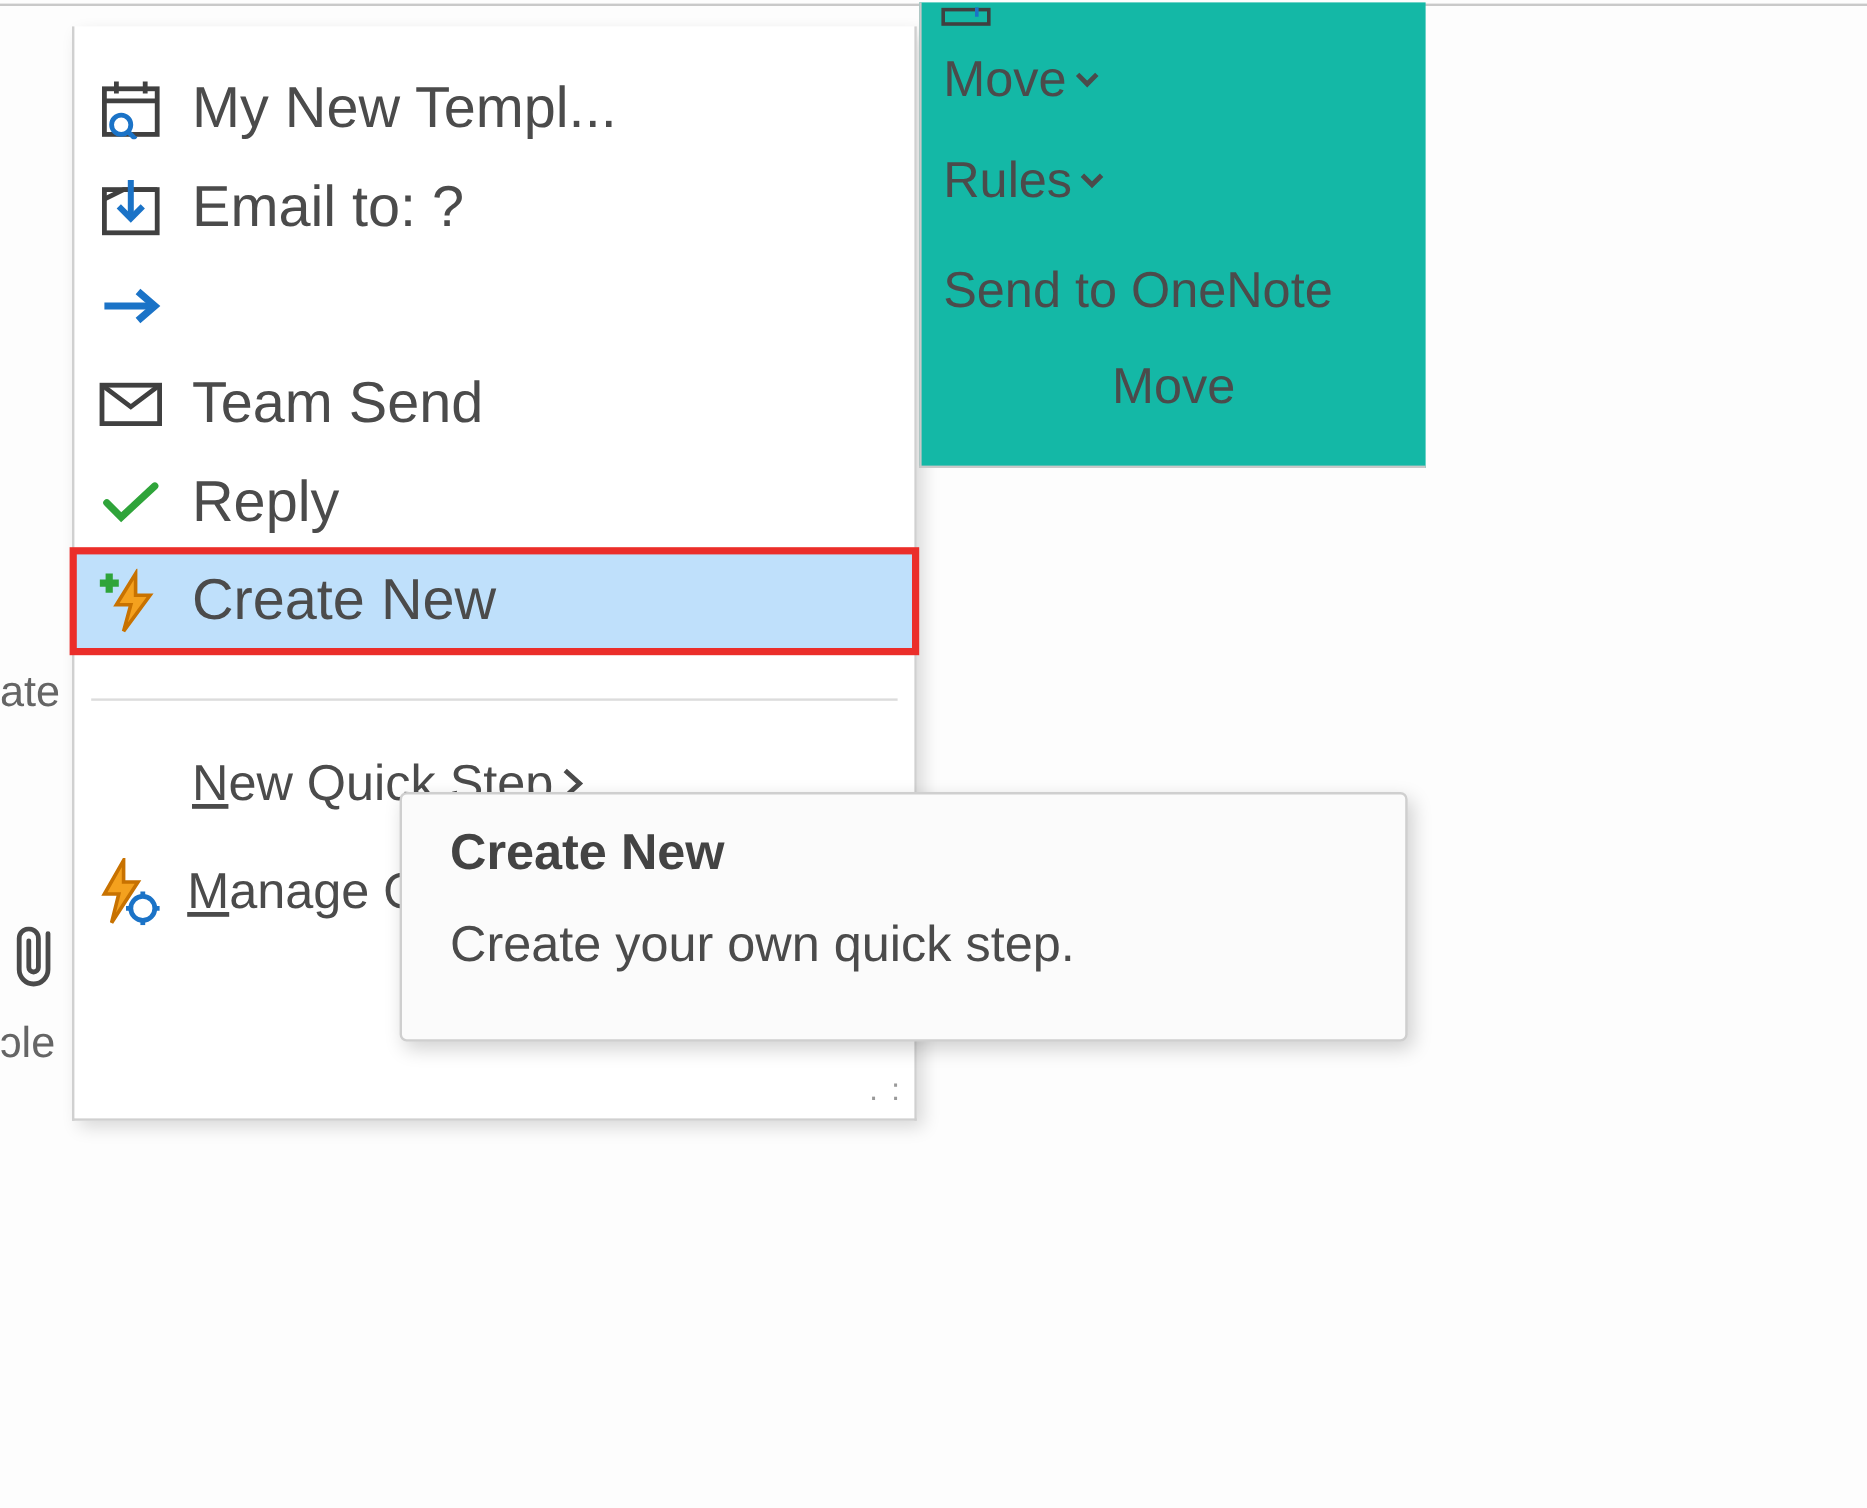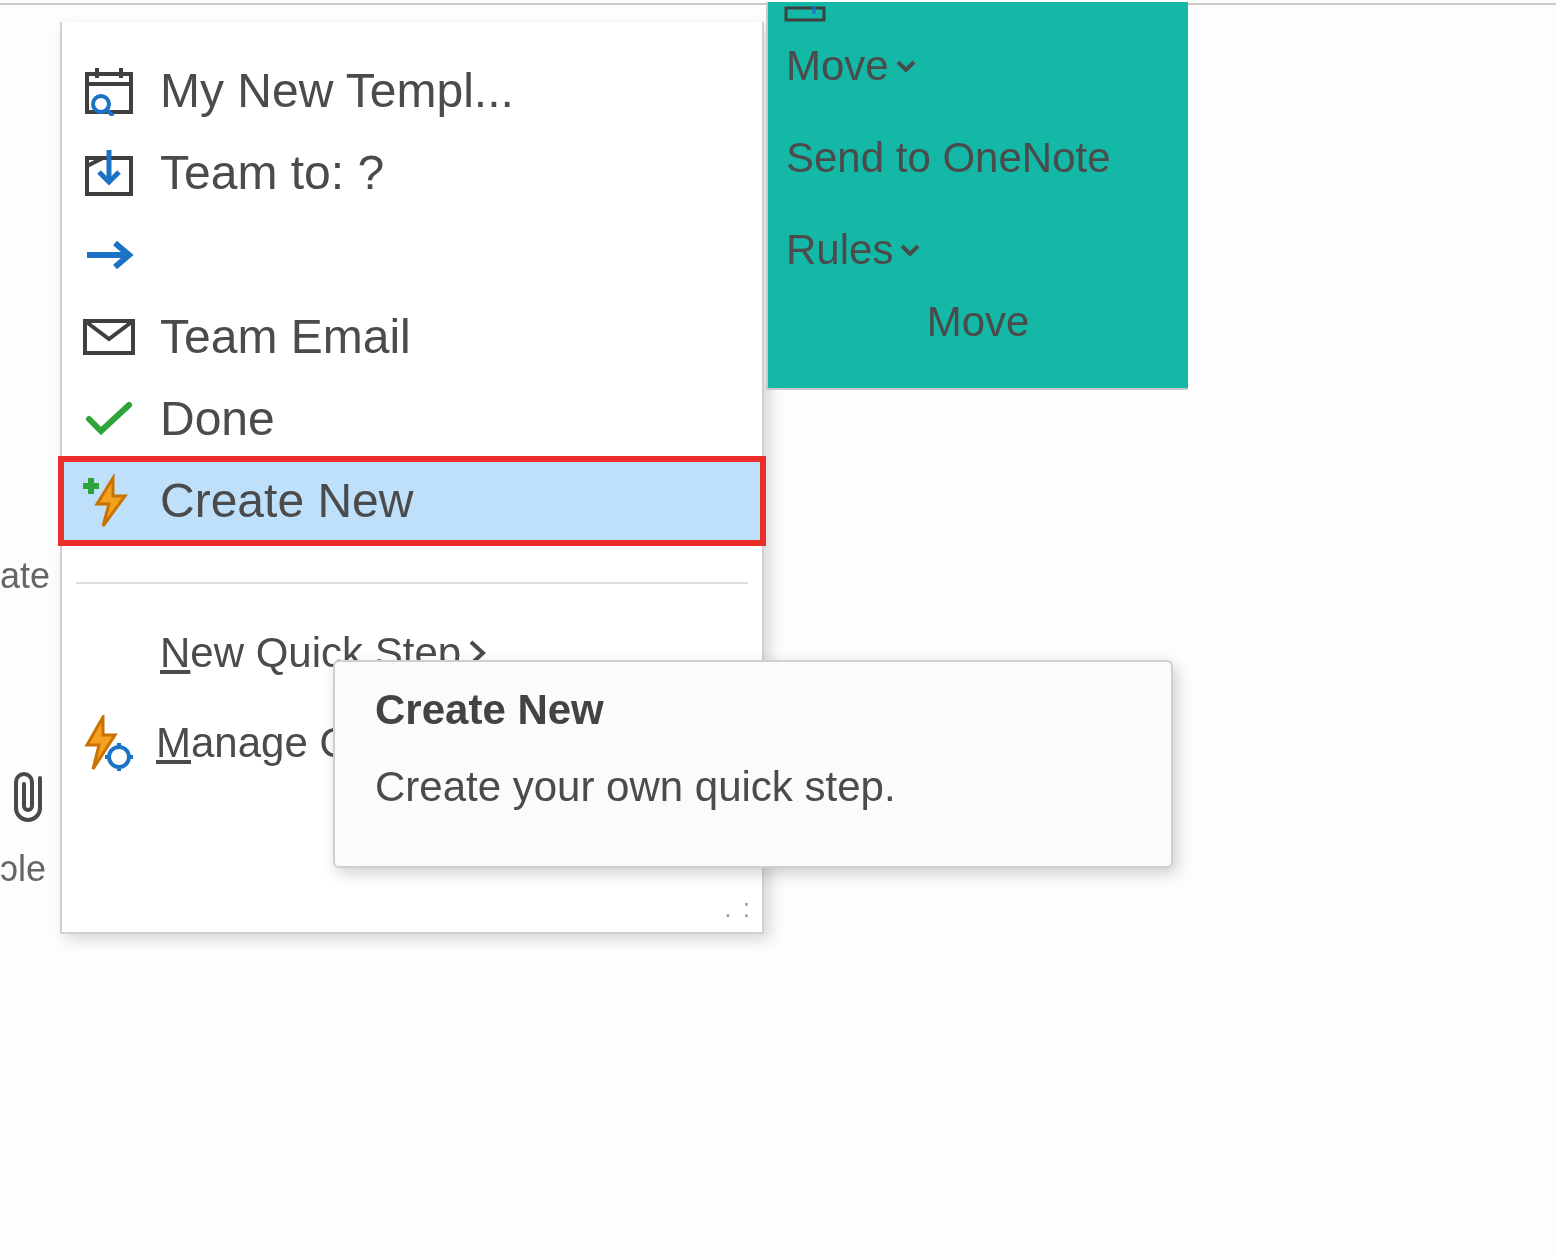--- a/index.html
+++ b/index.html
@@ -134,49 +134,49 @@
 
     <div class="qs-item">
       <span class="icon">
         <svg width="52" height="50" viewBox="0 0 52 50">
           <rect x="4" y="10" width="44" height="36" fill="none" stroke="#404040" stroke-width="4"></rect>
           <path d="M4 18 L20 10 L48 10" fill="none" stroke="#404040" stroke-width="4"></path>
           <line x1="26" y1="2" x2="26" y2="34" stroke="#1b73c7" stroke-width="5"></line>
           <polyline points="16,24 26,34 36,24" fill="none" stroke="#1b73c7" stroke-width="5"></polyline>
         </svg>
       </span>
-      <span class="lbl">Team to: ?</span>
+      <span class="lbl">Email to: ?</span>
     </div>
 
     <div class="qs-item">
       <span class="icon">
         <svg width="52" height="40" viewBox="0 0 52 40">
           <line x1="4" y1="20" x2="44" y2="20" stroke="#1b73c7" stroke-width="6"></line>
           <polyline points="32,8 46,20 32,32" fill="none" stroke="#1b73c7" stroke-width="6"></polyline>
         </svg>
       </span>
     </div>
 
     <div class="qs-item">
       <span class="icon">
         <svg width="54" height="40" viewBox="0 0 54 40">
           <rect x="3" y="4" width="48" height="32" fill="none" stroke="#404040" stroke-width="4"></rect>
           <polyline points="3,4 27,22 51,4" fill="none" stroke="#404040" stroke-width="4"></polyline>
         </svg>
       </span>
-      <span class="lbl">Team Email</span>
+      <span class="lbl">Team Send</span>
     </div>
 
     <div class="qs-item">
       <span class="icon">
         <svg width="52" height="40" viewBox="0 0 52 40">
           <polyline points="6,20 18,32 46,6" fill="none" stroke="#2fa43a" stroke-width="6" stroke-linecap="round"></polyline>
         </svg>
       </span>
-      <span class="lbl">Done</span>
+      <span class="lbl">Reply</span>
     </div>
 
 
     <div class="qs-item selected">
       <span class="icon">
         <svg width="52" height="54" viewBox="0 0 52 54">
           <polygon points="30,4 14,30 26,30 20,52 42,22 30,22" fill="#f4a11e" stroke="#c87200" stroke-width="3"></polygon>
           <line x1="8" y1="4" x2="8" y2="20" stroke="#2fa43a" stroke-width="6"></line>
           <line x1="0" y1="12" x2="16" y2="12" stroke="#2fa43a" stroke-width="6"></line>
         </svg>
@@ -226,30 +226,30 @@
      </span>
   </div>
   <div class="grp-item">
     <span class="lbl">Move</span>
     <span class="chev">
       <svg width="22" height="16" viewBox="0 0 22 16">
           <polyline points="3,4 11,12 19,4" fill="none" stroke="#4b4b4b" stroke-width="4"></polyline>
         </svg>
     </span>
   </div>
-  <div class="grp-item single" style="height:100px;">
-    <span class="lbl">Send to OneNote</span>
-  </div>
   <div class="grp-item">
     <span class="lbl">Rules</span>
     <span class="chev">
       <svg width="22" height="16" viewBox="0 0 22 16">
           <polyline points="3,4 11,12 19,4" fill="none" stroke="#4b4b4b" stroke-width="4"></polyline>
         </svg>
     </span>
   </div>
+  <div class="grp-item single" style="height:100px;">
+    <span class="lbl">Send to OneNote</span>
+  </div>
   <div class="grp-title">Move</div>
 </div>
 
 <div class="tooltip">
   <div class="tt-title">Create New</div>
   <div class="tt-desc">Create your own quick step.</div>
 </div>
 
 </body></html>

